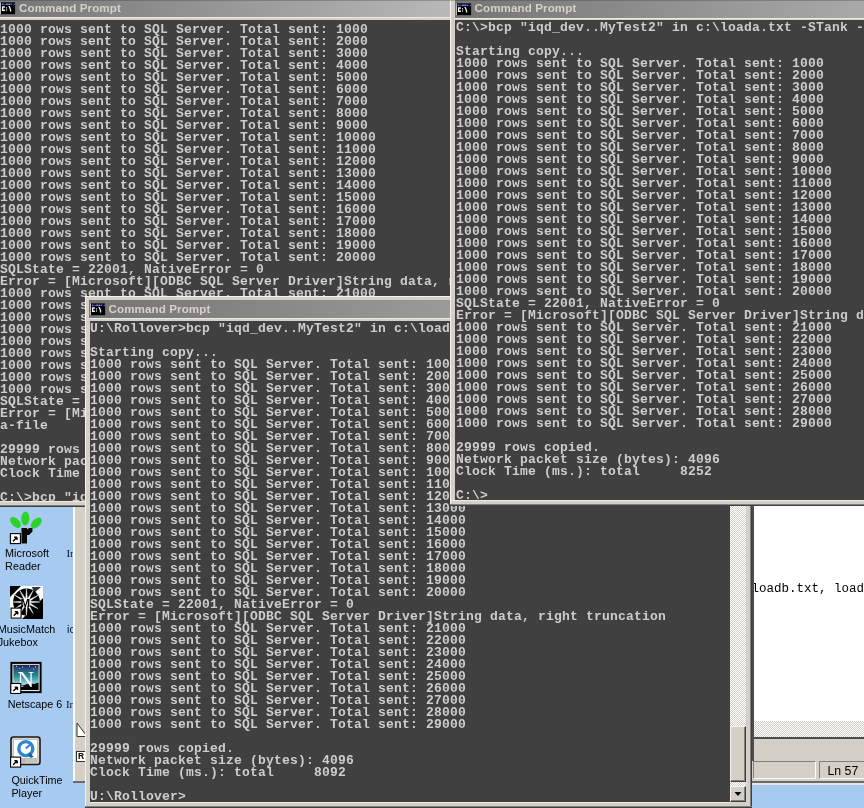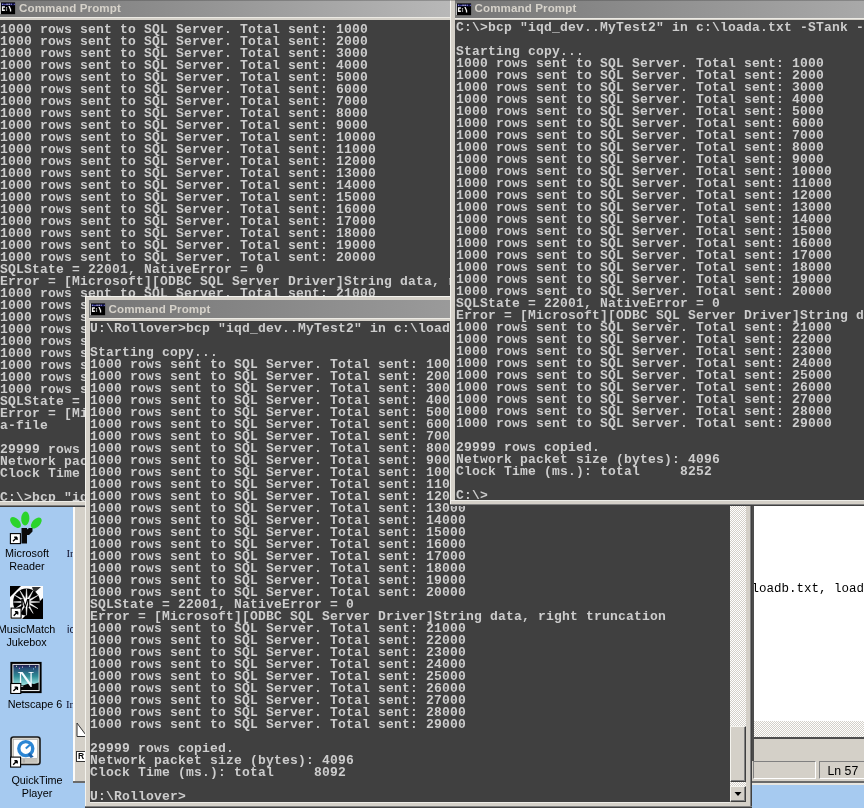--- a/index.html
+++ b/index.html
@@ -2,21 +2,21 @@
 <html><head><meta charset="utf-8"><style>
 * { margin:0; padding:0; box-sizing:border-box; }
 html,body { width:864px; height:808px; overflow:hidden; background:#A6CAF0; }
 .abs { position:absolute; }
 .win { position:absolute; background:#D4D0C8; }
 .tb { position:absolute; height:18px; background:linear-gradient(to right,#757575,#b9b9b9); }
 .tb .ci { position:absolute; left:1.2px; top:1px; }
 .tb span { position:absolute; left:20px; top:1.7px; font:bold 11.6px "Liberation Sans",sans-serif; color:#d6d2ca; letter-spacing:0.1px; white-space:nowrap; }
 .cl { position:absolute; background:#404040; overflow:hidden; }
 pre { position:absolute; font:bold 13px/12px "Liberation Mono",monospace; letter-spacing:0.2px; color:#cdcdcd; white-space:pre; }
-.lbl { position:absolute; font:10.8px "Liberation Sans",sans-serif; color:#000; text-align:center; line-height:12.6px; transform:translateX(-50%); white-space:nowrap; }
+.lbl { position:absolute; font:10.8px "Liberation Sans",sans-serif; color:#000; line-height:12.6px; transform:translateX(-50%); white-space:nowrap; }
 .frag { position:absolute; overflow:hidden; font:10.8px "Liberation Serif",serif; color:#10102a; }
 </style></head><body>
 
 <svg class="abs" style="left:9px;top:511px" width="34" height="34" viewBox="0 0 34 34">
  <ellipse cx="6.5" cy="11.5" rx="3.9" ry="6.6" fill="#2bd42b" transform="rotate(-44 6.5 11.5)"></ellipse>
  <ellipse cx="16.3" cy="7.5" rx="4.1" ry="7" fill="#2bd42b" transform="rotate(3 16.3 7.5)"></ellipse>
  <ellipse cx="27.3" cy="12" rx="3.9" ry="6.6" fill="#2bd42b" transform="rotate(44 27.3 12)"></ellipse>
  <path d="M12.5 17 h5.5 v1.5 l2 -1.5 h3.5 v3.5 l-3.5 3.5 h-2 v8.5 h-5.5 z" fill="#0a0a0a"></path>
  <g transform="translate(0.8,22)">
       <rect x="0.6" y="0.6" width="10" height="10" fill="#fff" stroke="#000" stroke-width="1.1"></rect>

